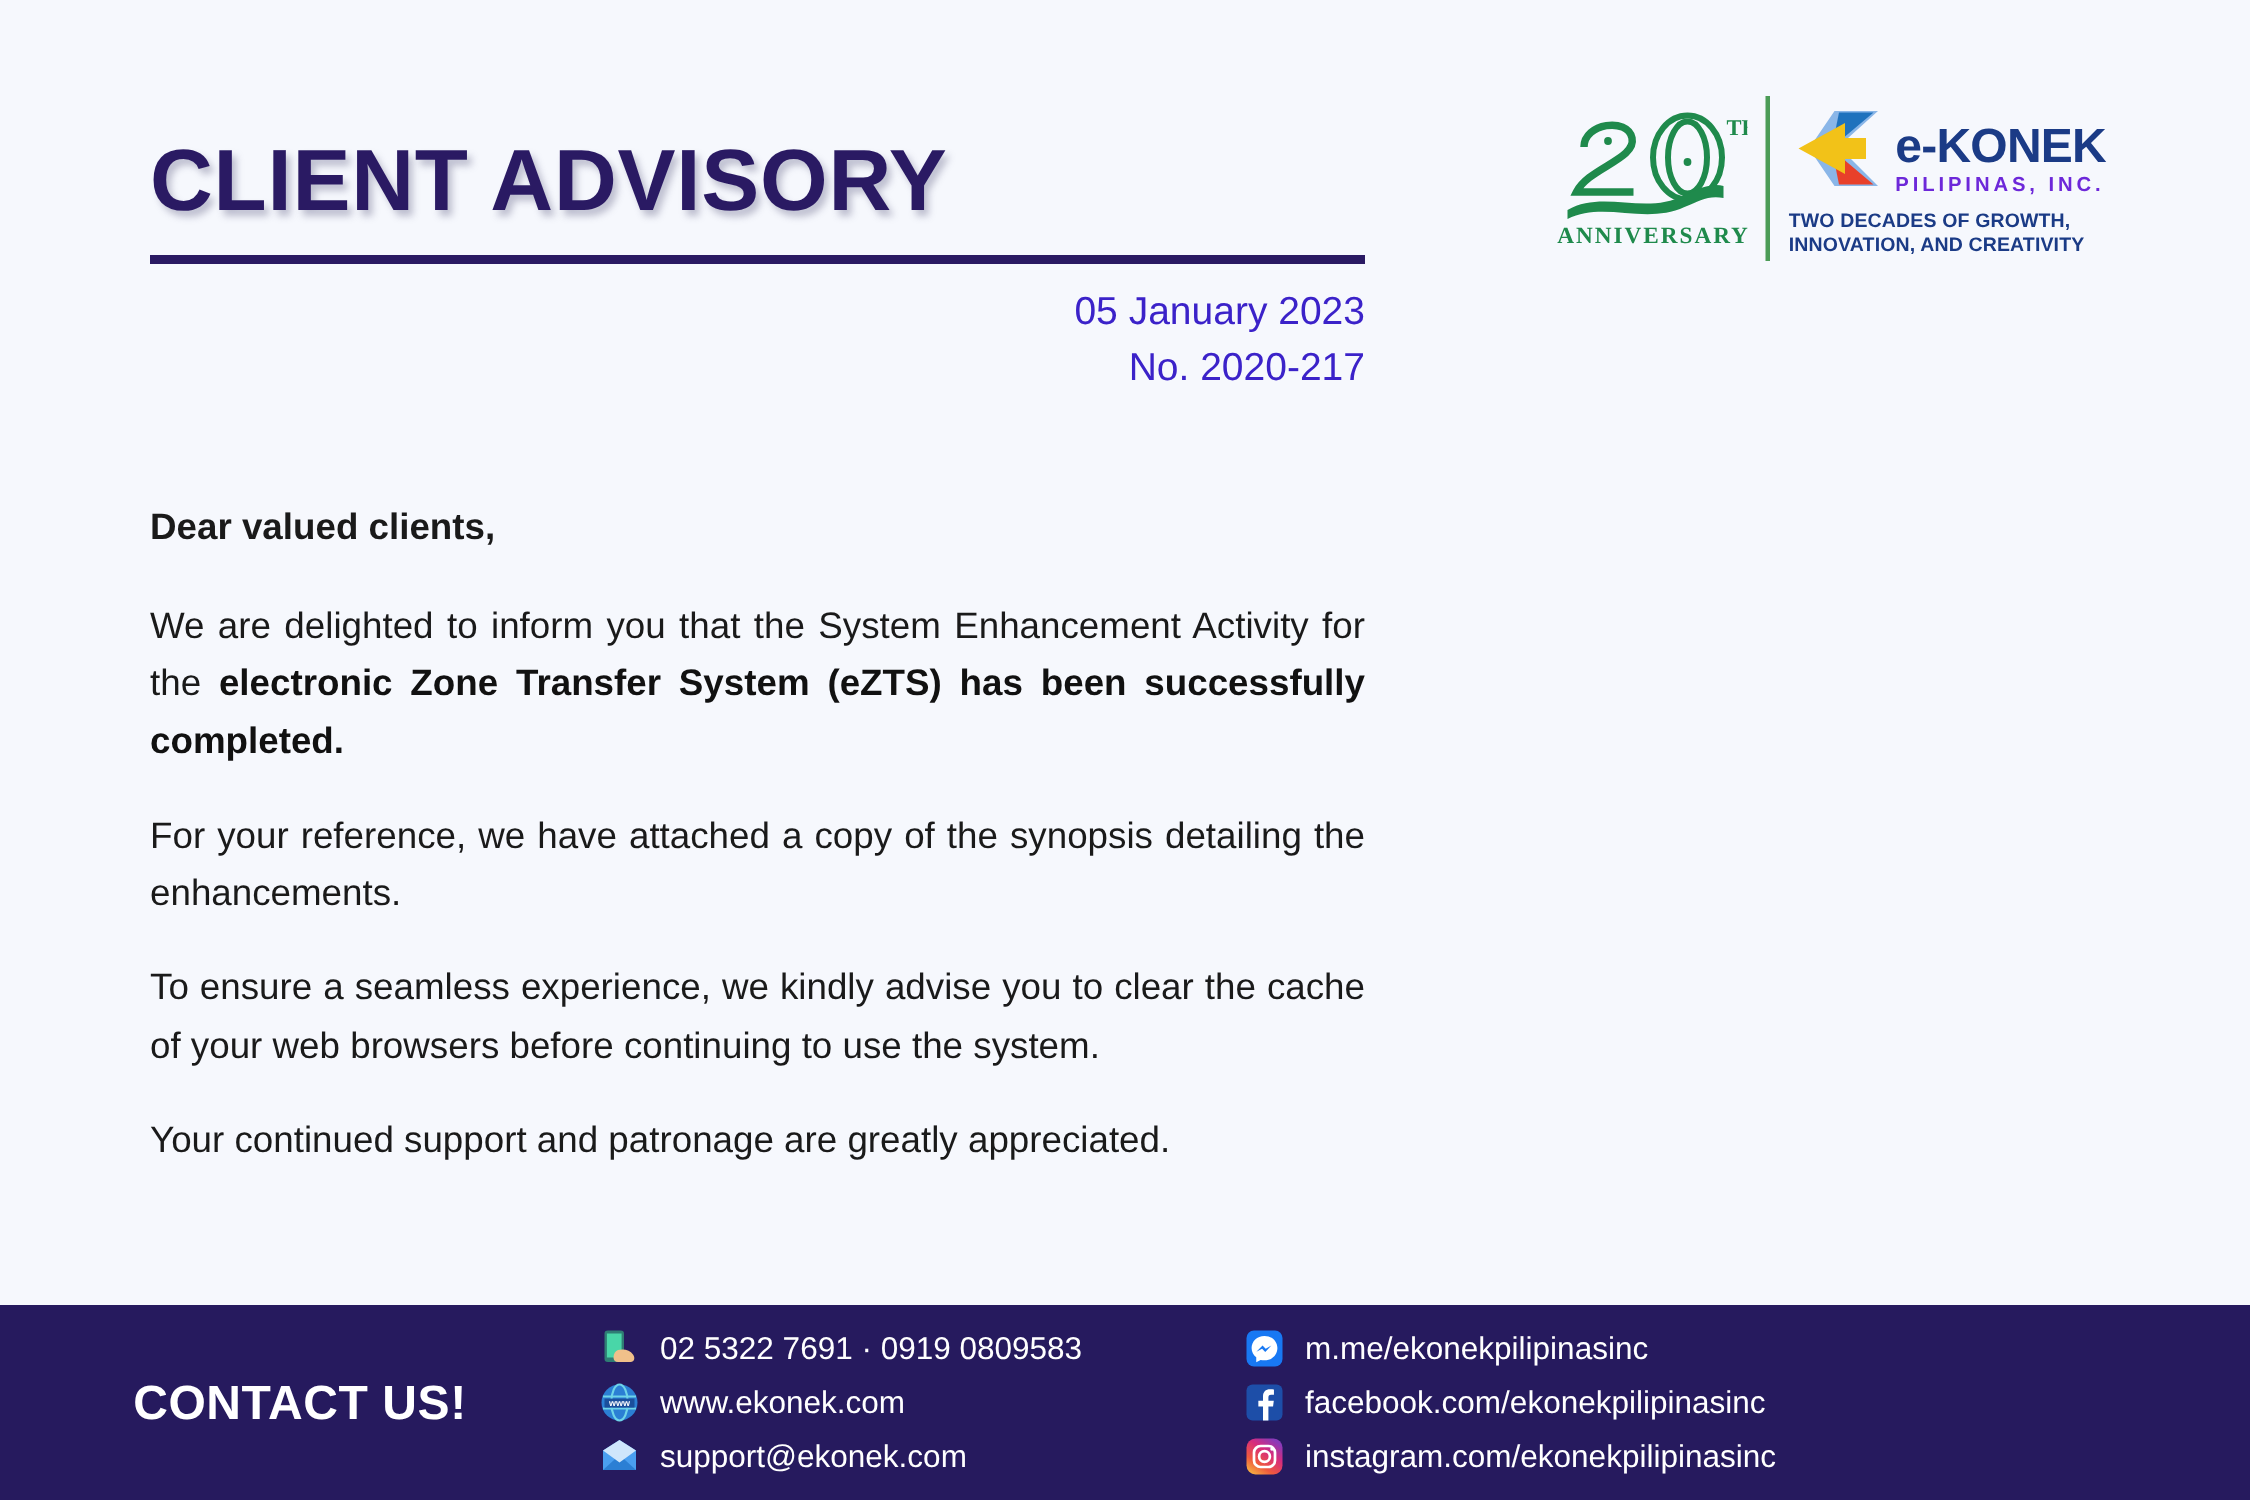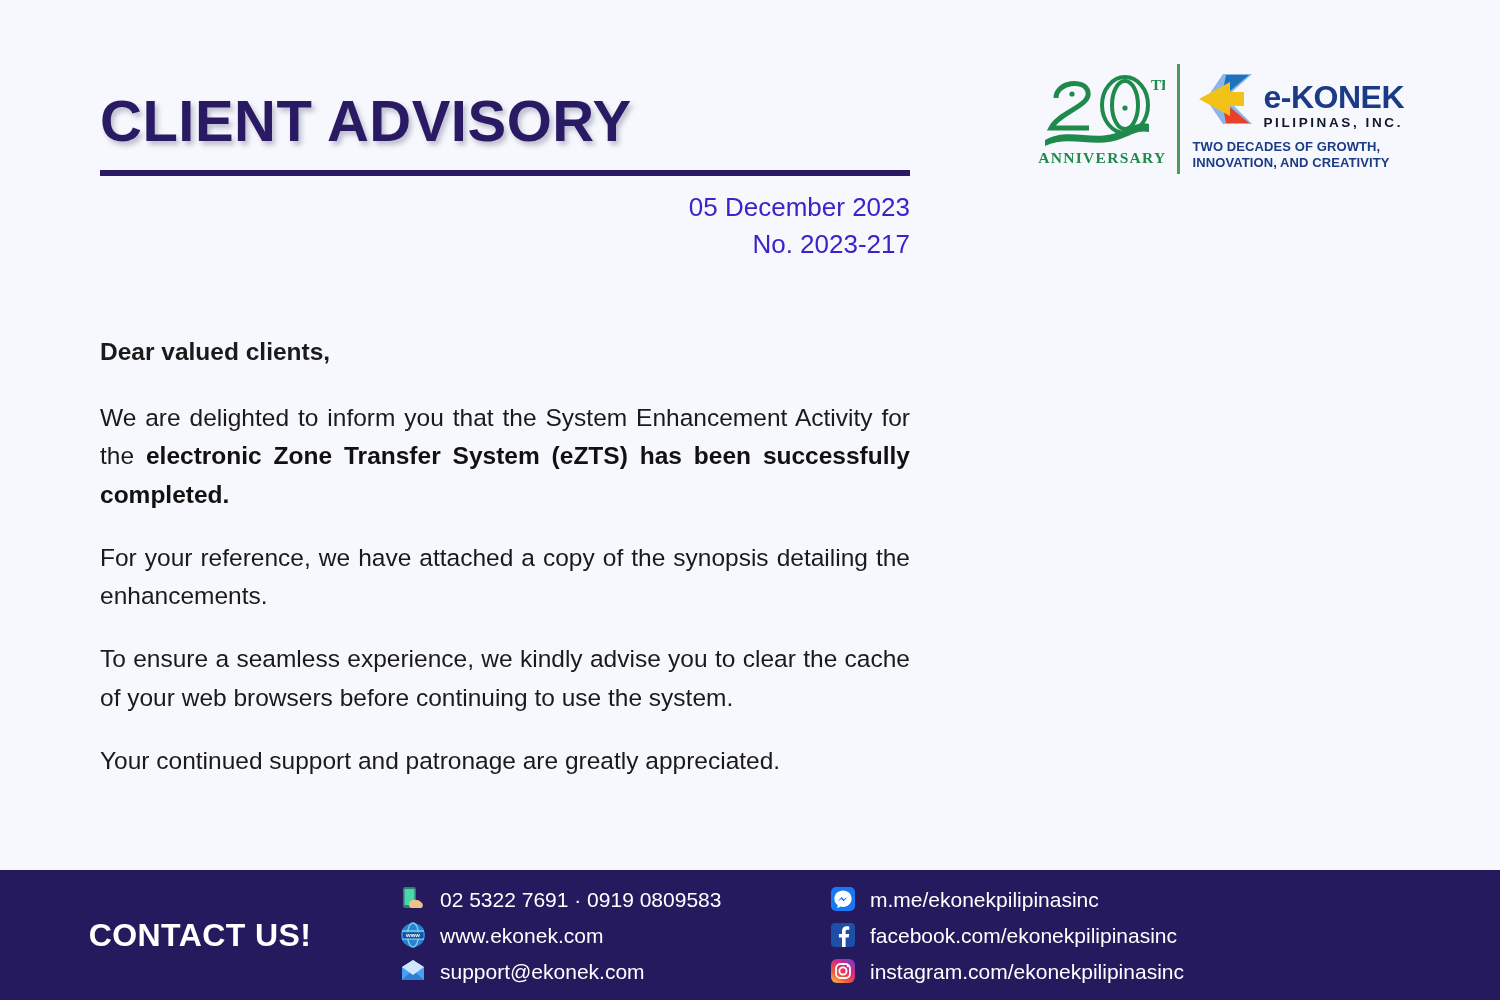--- a/index.html
+++ b/index.html
@@ -75,21 +75,21 @@
   }
   #ekonek-top { display:flex; align-items:flex-end; gap:9px; }
   #ekonek-words { line-height:1; }
   #ekonek-name {
     font-size:32px; font-weight:bold;
     color:#1b3b86; letter-spacing:-0.5px;
     white-space:nowrap;
   }
   #ekonek-sub {
     font-size:13.5px; font-weight:bold;
-    color:#0f172a; letter-spacing:2.6px;
+    color:#6d28d9; letter-spacing:2.6px;
     margin-top:3px; white-space:nowrap;
   }
   #ekonek-tag {
     margin-top:9px;
     font-size:13px; font-weight:bold;
     color:#1b3b86; letter-spacing:0.1px;
     line-height:1.22;
   }
 
   
@@ -141,22 +141,22 @@
 </style>
 </head>
 <body>
 
 <div id="page">
 
   <div id="header-title">CLIENT ADVISORY</div>
   <div id="title-rule"></div>
 
   <div id="meta-block">
-    <div>05 December 2023</div>
-    <div>No. 2023-217</div>
+    <div>05 January 2023</div>
+    <div>No. 2020-217</div>
   </div>
 
   <div id="logo-area">
 
     <div id="anniv-mark">
       <svg id="anniv-20" width="126" height="76" viewBox="0 0 126 76">
         <g fill="none" stroke="#1f8a4c" stroke-width="4">
           <path d="M17 26 C17 10, 46 6, 49 20 C52 34, 20 40, 12 56 L50 56" stroke-width="5"></path>
           <ellipse cx="86" cy="33" rx="23" ry="28"></ellipse>
           <ellipse cx="86" cy="33" rx="13" ry="24"></ellipse>

